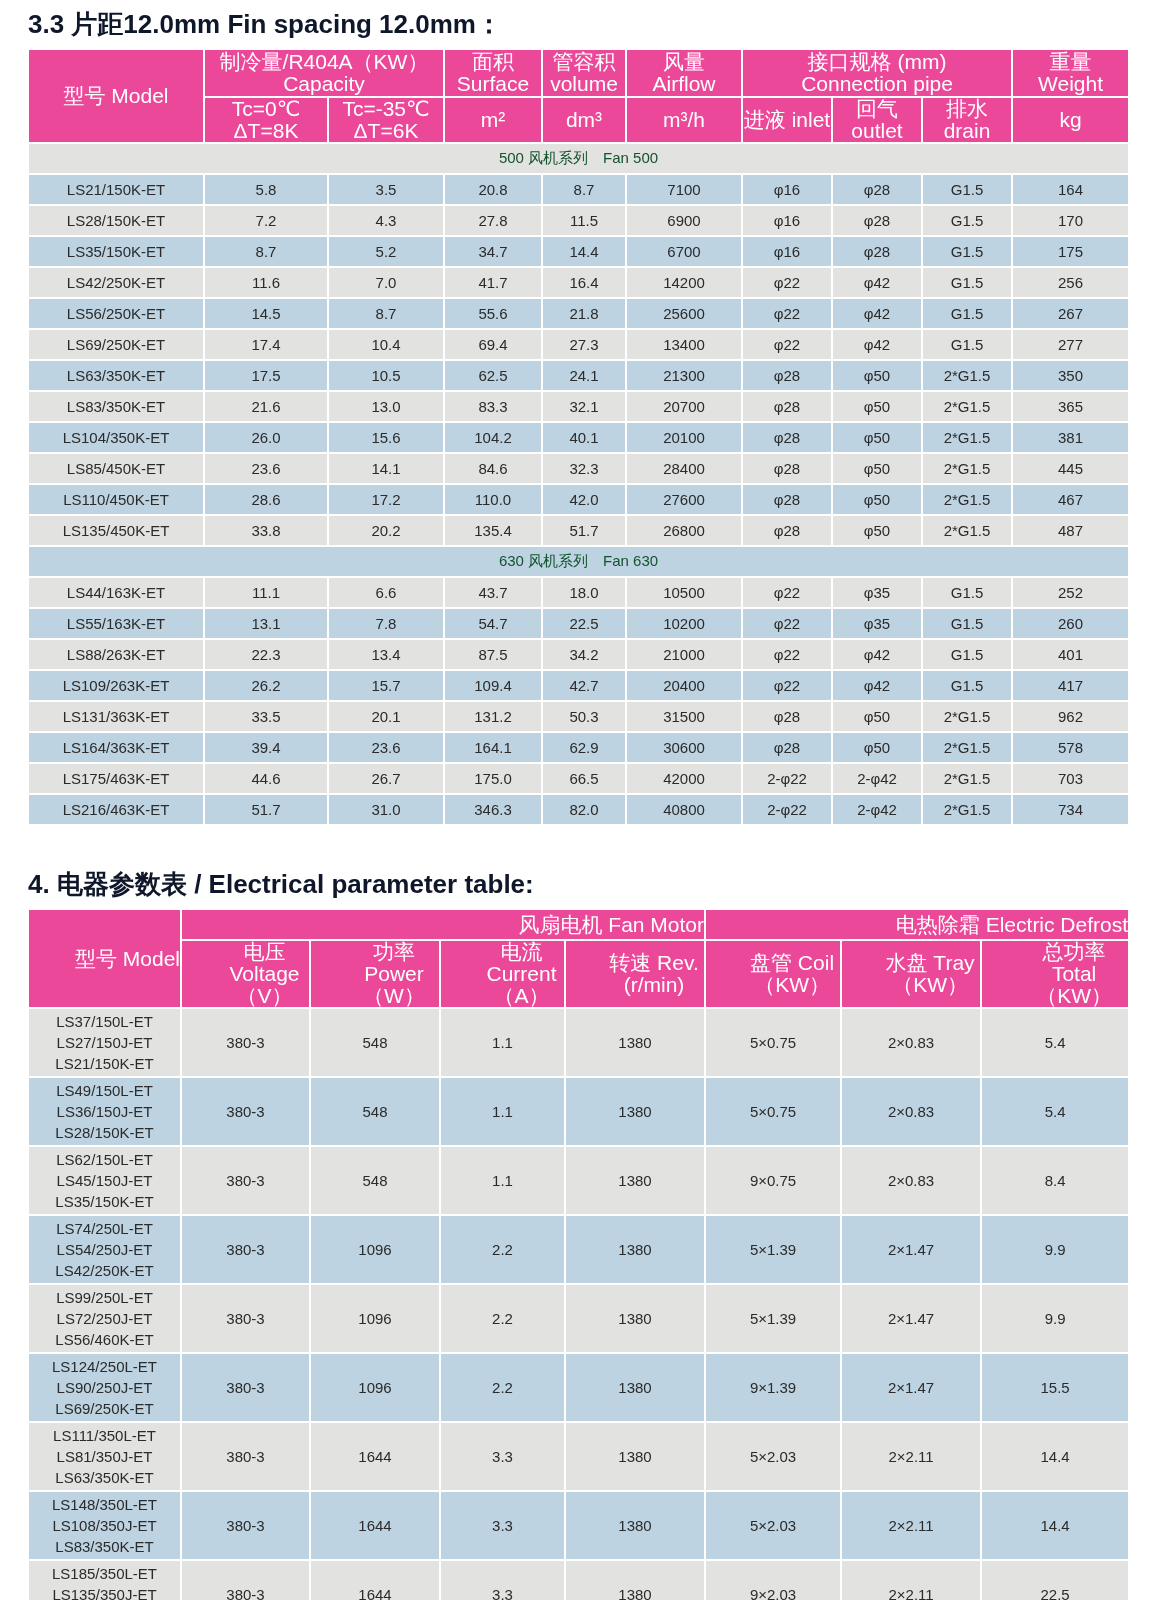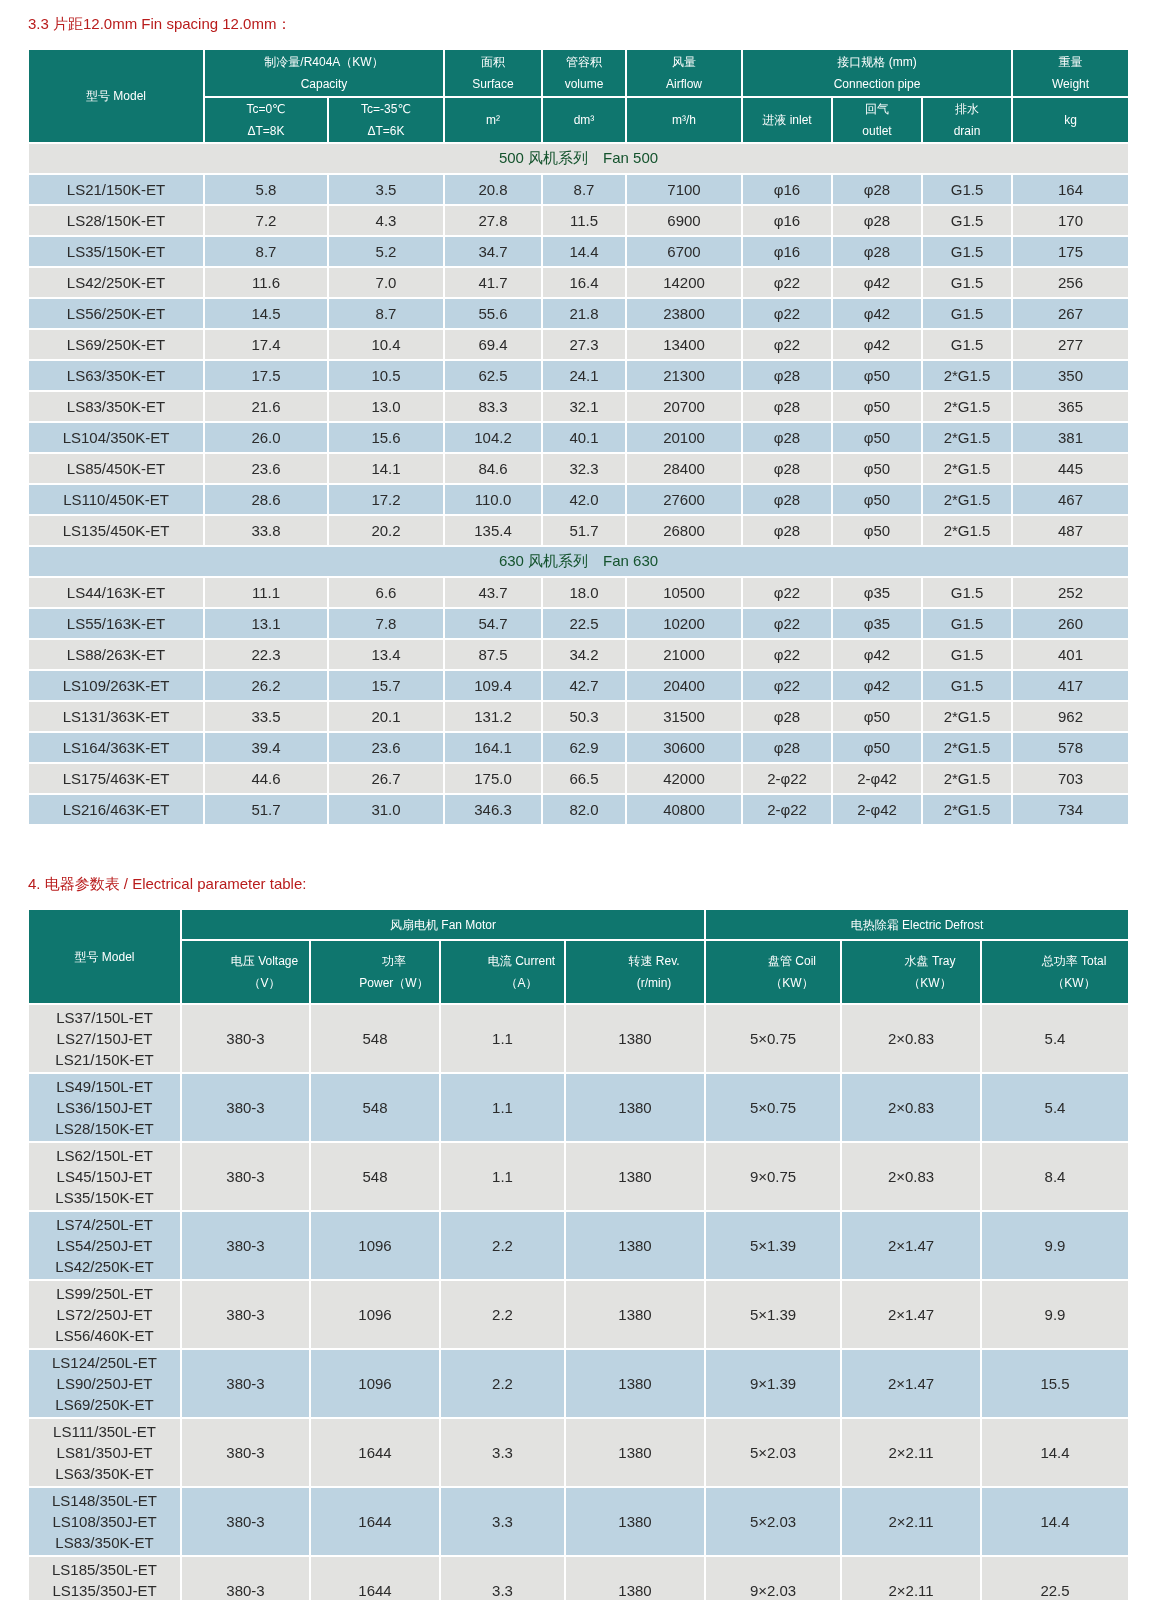--- a/index.html
+++ b/index.html
@@ -5,39 +5,39 @@
   html, body { margin: 0; padding: 0; background: #ffffff; }
   body {
     width: 1155px; height: 1600px; overflow: hidden;
     font-family: "Liberation Sans", "DejaVu Sans", sans-serif;
     color: #2b2b2b;
     -webkit-font-smoothing: antialiased;
   }
   .content { padding: 10px 27px 0 27px; }
 
   h2.sec-title {
-    color: #b91c1c; font-size: 15px; font-weight: normal;
+    color: #0f172a; font-size: 26px; font-weight: bold;
     margin: 0 0 10px 1px; line-height: 28px; white-space: nowrap;
   }
   h2.sec-title.second { margin-top: 44px; }
 
   table.spec {
     border-collapse: collapse; table-layout: fixed; width: 1101px;
   }
   table.spec th, table.spec td {
     border: 2px solid #ffffff; padding: 0; text-align: center; vertical-align: middle;
     overflow: hidden;
   }
   table.spec thead th {
-    background: #0f766e; color: #ffffff; font-weight: normal;
-    font-size: 12px; line-height: 22px; white-space: pre-line;
+    background: #ec4899; color: #ffffff; font-weight: normal;
+    font-size: 21px; line-height: 22px; white-space: pre-line;
   }
   tr.hrow-a th { height: 46px; }
   tr.hrow-b th { height: 44px; }
-  tr.hrow-a2 th { height: 29px; }
+  tr.hrow-a2 th { height: 29px; text-align: right; }
   tr.hrow-b2 th { height: 62px; padding-left: 38px; }
 
   td.data-cell, td.model-cell { font-size: 15px; }
   tr.t1row td { height: 29px; }
   tr.t2row td { height: 67px; }
   td.models-cell { white-space: pre-line; line-height: 21px; font-size: 15px; margin-top: 24px; }
   td.section-cell { text-align: left; padding-left: 10px; font-size: 15px; color: #14532d; }
 
   .row-gray td { background: #e2e2e0; }
   .row-blue td { background: #bdd3e1; }
@@ -145,21 +145,21 @@
           <td class="data-cell">φ42</td>
           <td class="data-cell">G1.5</td>
           <td class="data-cell">256</td>
         </tr>
         <tr class="t1row row-blue">
           <td class="model-cell">LS56/250K-ET</td>
           <td class="data-cell">14.5</td>
           <td class="data-cell">8.7</td>
           <td class="data-cell">55.6</td>
           <td class="data-cell">21.8</td>
-          <td class="data-cell">23800</td>
+          <td class="data-cell">25600</td>
           <td class="data-cell">φ22</td>
           <td class="data-cell">φ42</td>
           <td class="data-cell">G1.5</td>
           <td class="data-cell">267</td>
         </tr>
         <tr class="t1row row-gray">
           <td class="model-cell">LS69/250K-ET</td>
           <td class="data-cell">17.4</td>
           <td class="data-cell">10.4</td>
           <td class="data-cell">69.4</td>

